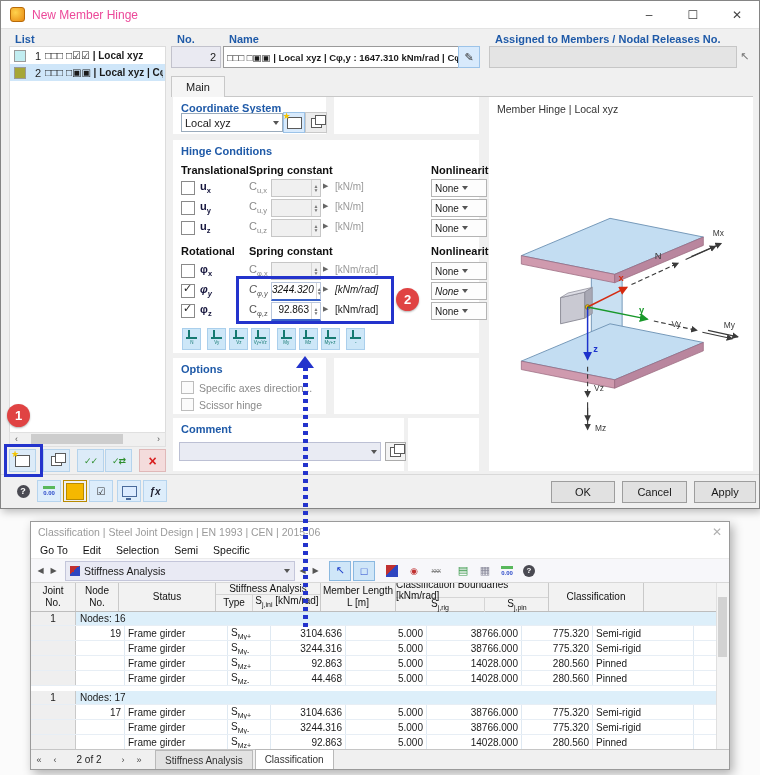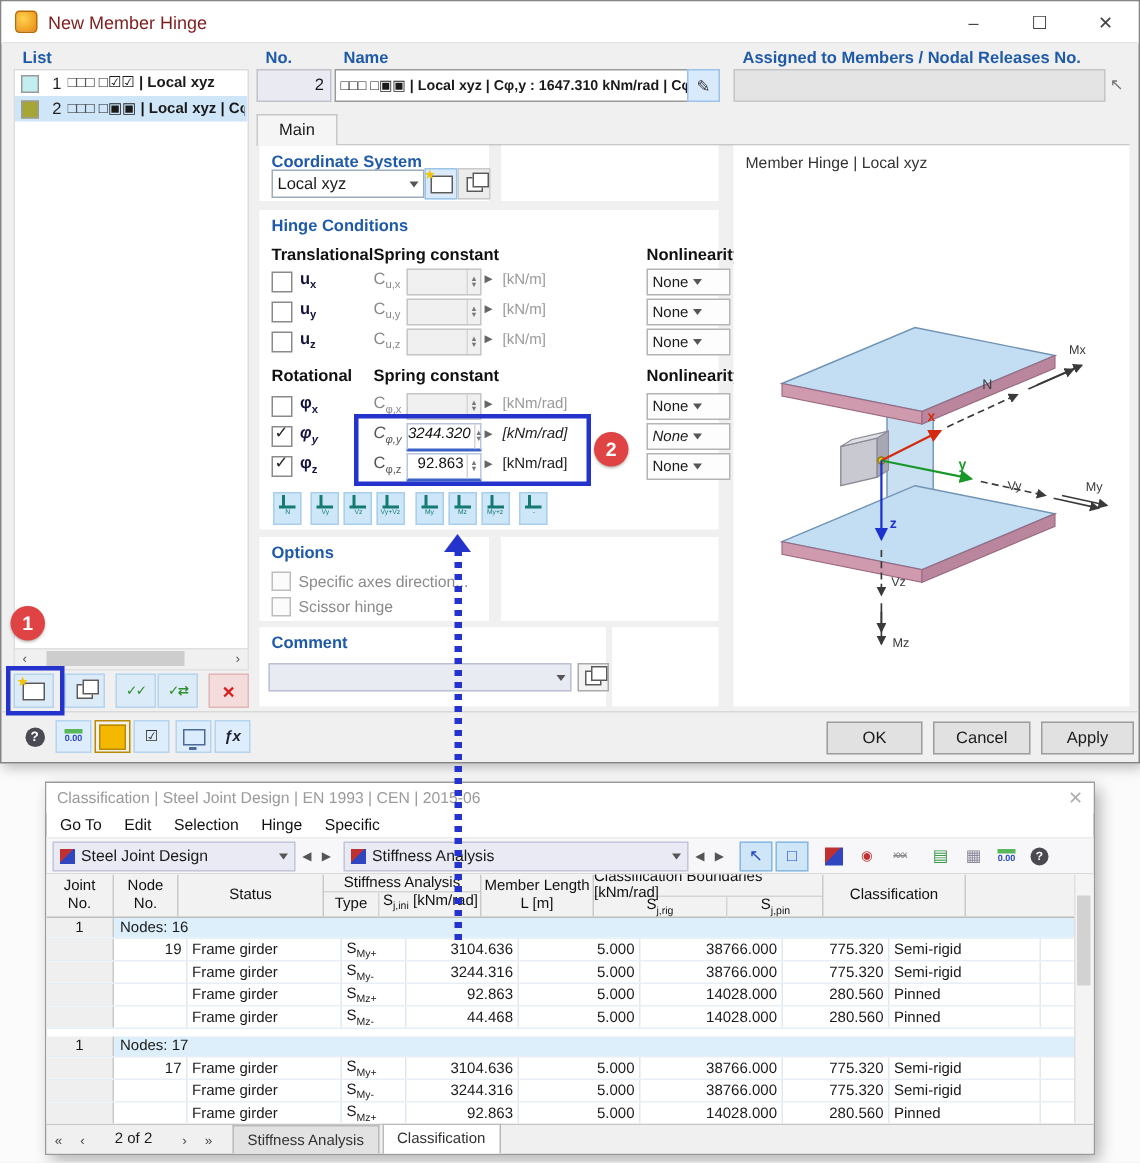--- a/index.html
+++ b/index.html
@@ -5,21 +5,21 @@
   html,body{margin:0;padding:0;}
   body{width:760px;height:775px;position:relative;overflow:hidden;background:#fbfbfb;
        font-family:"Liberation Sans","DejaVu Sans",sans-serif;font-size:11px;color:#1a1a1a;}
   .abs{position:absolute;}
   
   .dialog{position:absolute;left:0;top:0;width:758px;height:507px;background:#f0f0f0;
           border:1px solid #858585;box-shadow:2px 3px 8px rgba(0,0,0,.25);}
   .titlebar{height:27px;background:#ffffff;display:flex;align-items:center;border-bottom:1px solid #e3e3e3;}
   .app-icon{width:13px;height:13px;margin:0 7px 0 9px;border-radius:3px;
             background:radial-gradient(circle at 35% 35%,#ffd24d,#e88a12);border:1px solid #b86a08;}
-  .title-text{font-size:12px;color:#7f1d1d;}
+  .title-text{font-size:12px;color:#ec4899;}
   .win-btns{margin-left:auto;display:flex;height:100%;}
   .win-btn{width:44px;height:100%;display:flex;align-items:center;justify-content:center;color:#444;font-size:12px;}
   .blue-label{color:#1f5aa8;font-weight:bold;font-size:11px;}
   
   .list-label{left:14px;top:32px;}
   .list-box{left:8px;top:45px;width:155px;height:385px;background:#fff;border:1px solid #dcdcdc;overflow:hidden;}
   .list-item{display:flex;align-items:center;height:17px;padding:0 2px;white-space:nowrap;overflow:hidden;}
   .list-item.selected{background:#cfe6f9;}
   .swatch{width:10px;height:10px;margin:0 3px 0 2px;border:1px solid #9a9a9a;flex:none;}
   .li-num{width:12px;text-align:right;margin-right:4px;color:#222;flex:none;}
@@ -528,29 +528,24 @@
 <div class="panel">
   <div class="p-title">
     <span>Classification | Steel Joint Design | EN 1993 | CEN | 2015-06</span>
     <span class="p-close">✕</span>
   </div>
   <div class="p-menu">
 
   <span class="menu-item">Go To</span>
       <span class="menu-item">Edit</span>
       <span class="menu-item">Selection</span>
-      <span class="menu-item">Hinge</span>
+      <span class="menu-item">Semi</span>
       <span class="menu-item">Specific</span>
     </div>
   <div class="p-toolbar">
-    <div class="p-combo" style="width:152px;">
-      <span class="joint-ic"></span>
-      <span class="ctext" style="flex:1;">Steel Joint Design</span>
-        <span class="chev"></span>
-    </div>
     <span class="cnav">◀</span>
     <span class="cnav">▶</span>
     <div class="p-combo" style="width:220px;margin-left:4px;">
       <span class="joint-ic"></span>
       <span class="ctext" style="flex:1;">Stiffness Analysis</span>
         <span class="chev"></span>
     </div>
     <span class="cnav">◀</span>
     <span class="cnav">▶</span>
     <div class="tb-ic active" style="margin-left:6px;">

